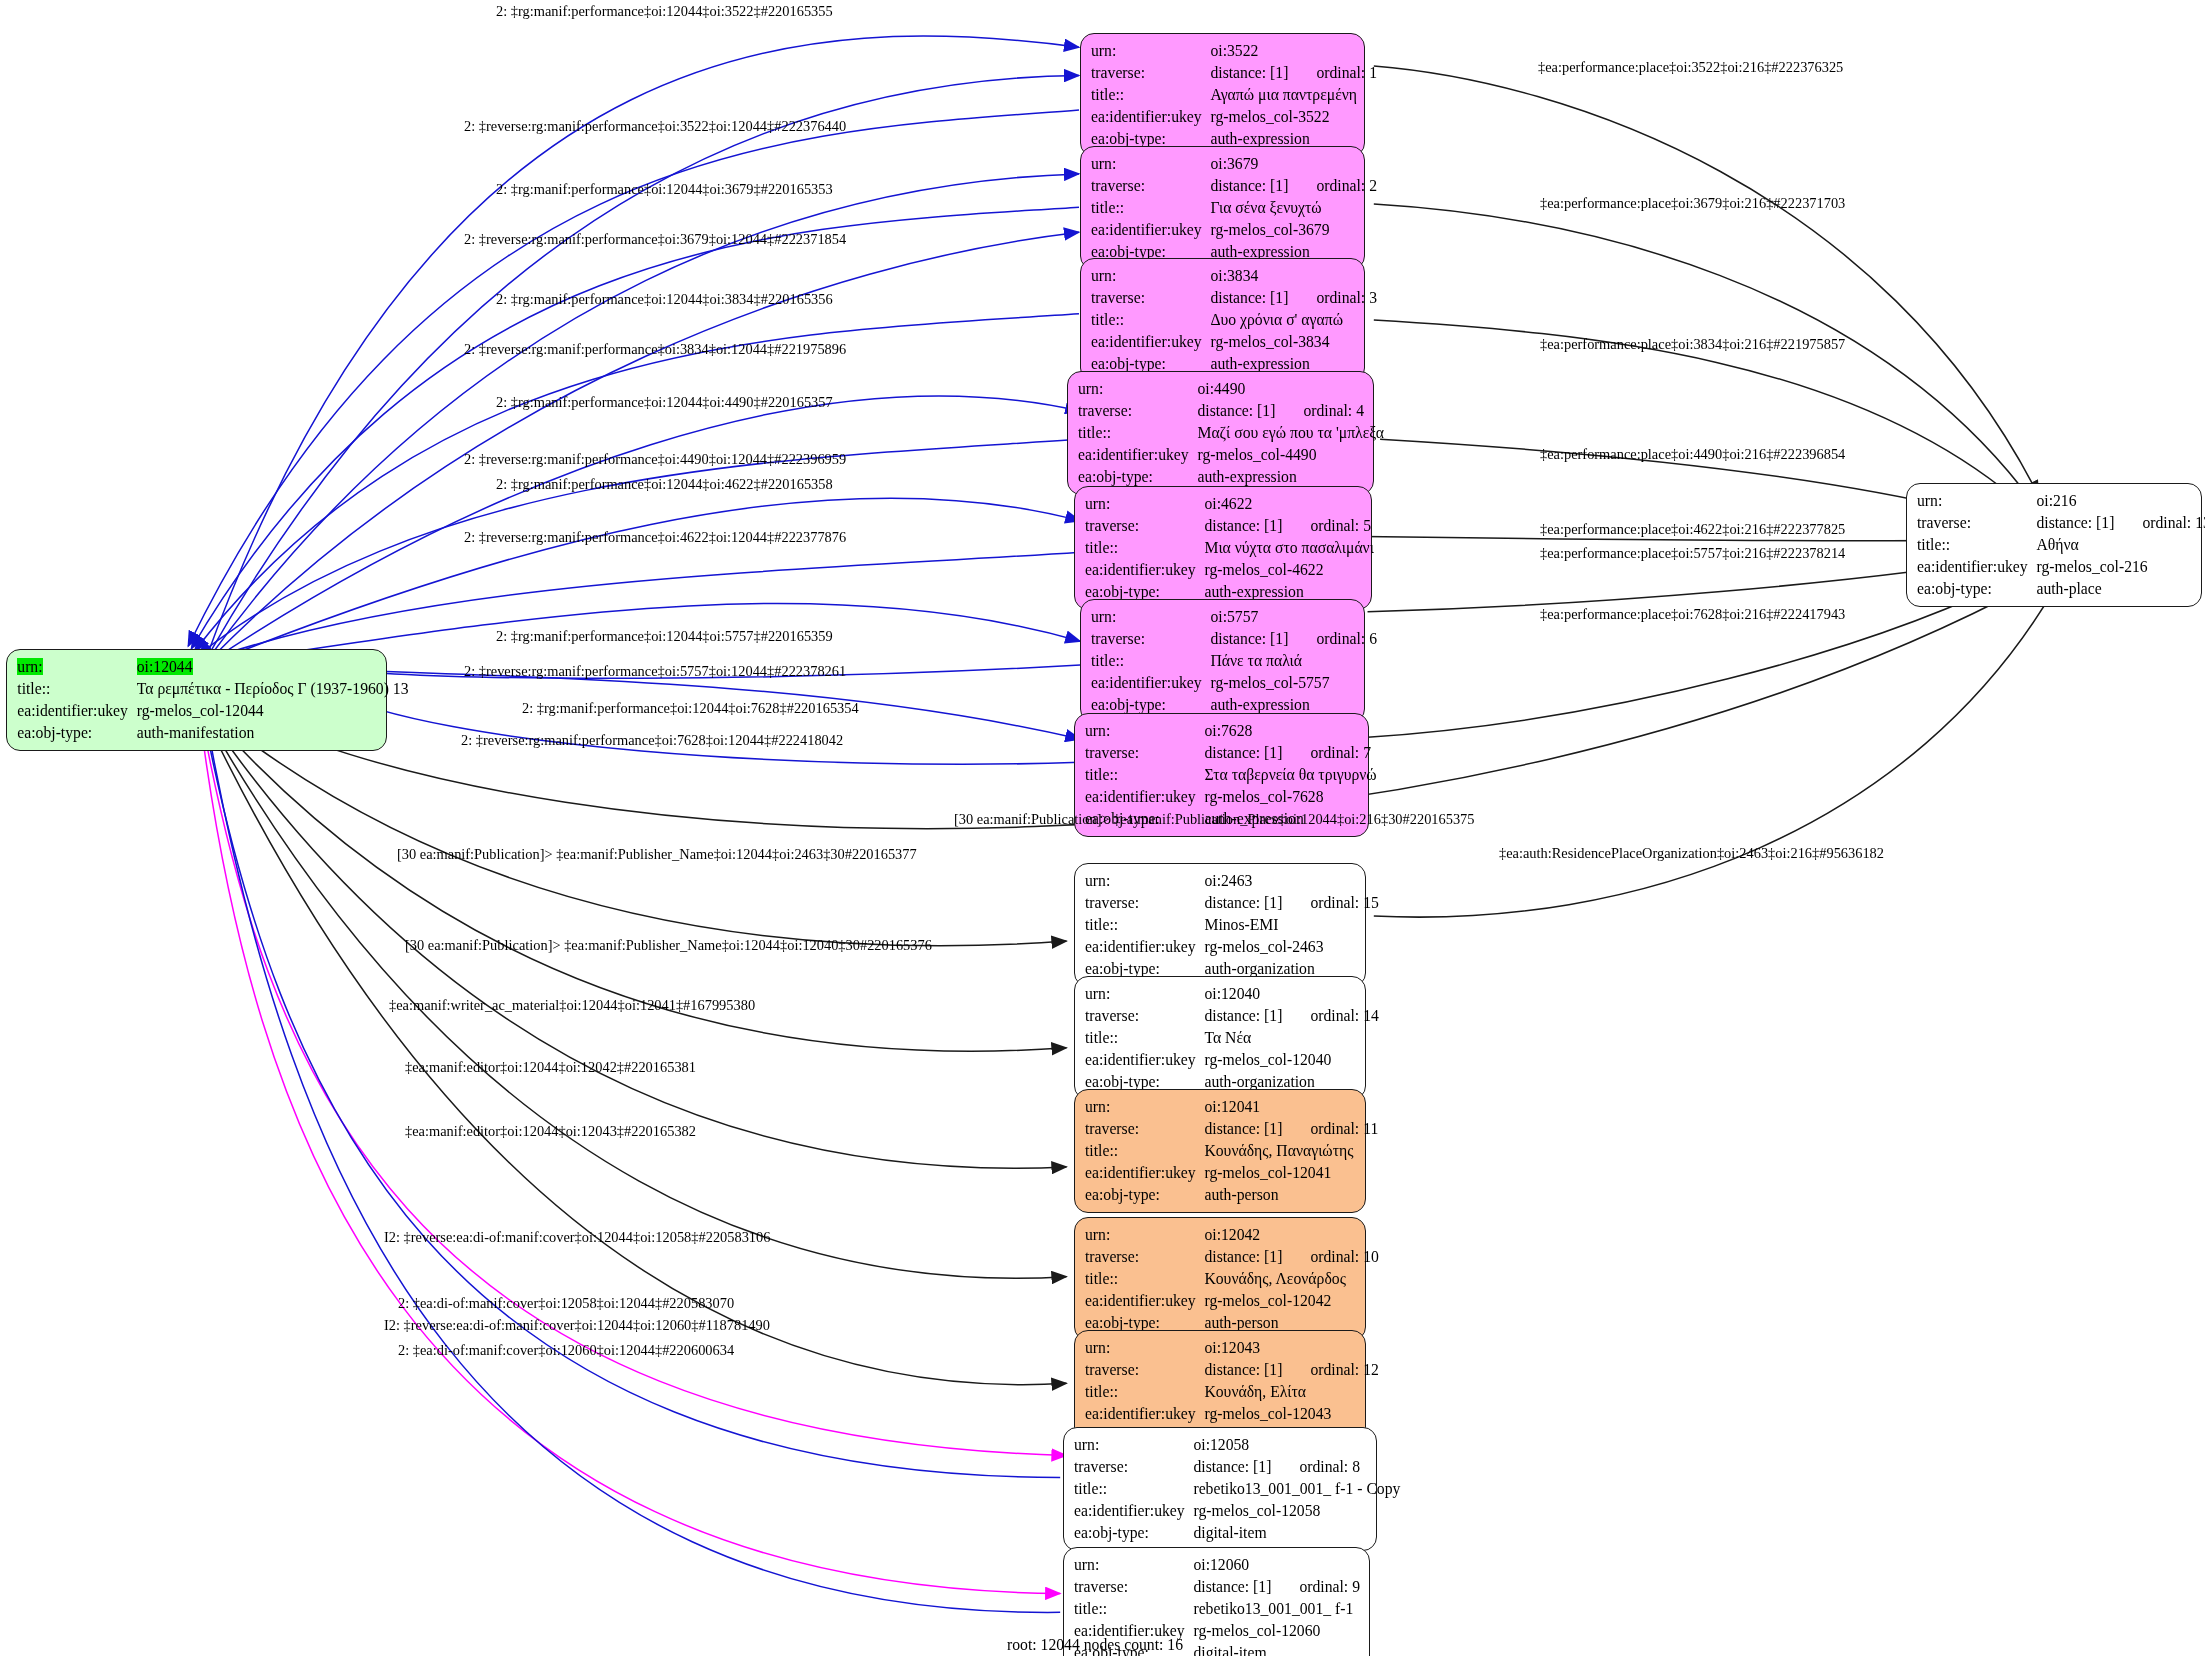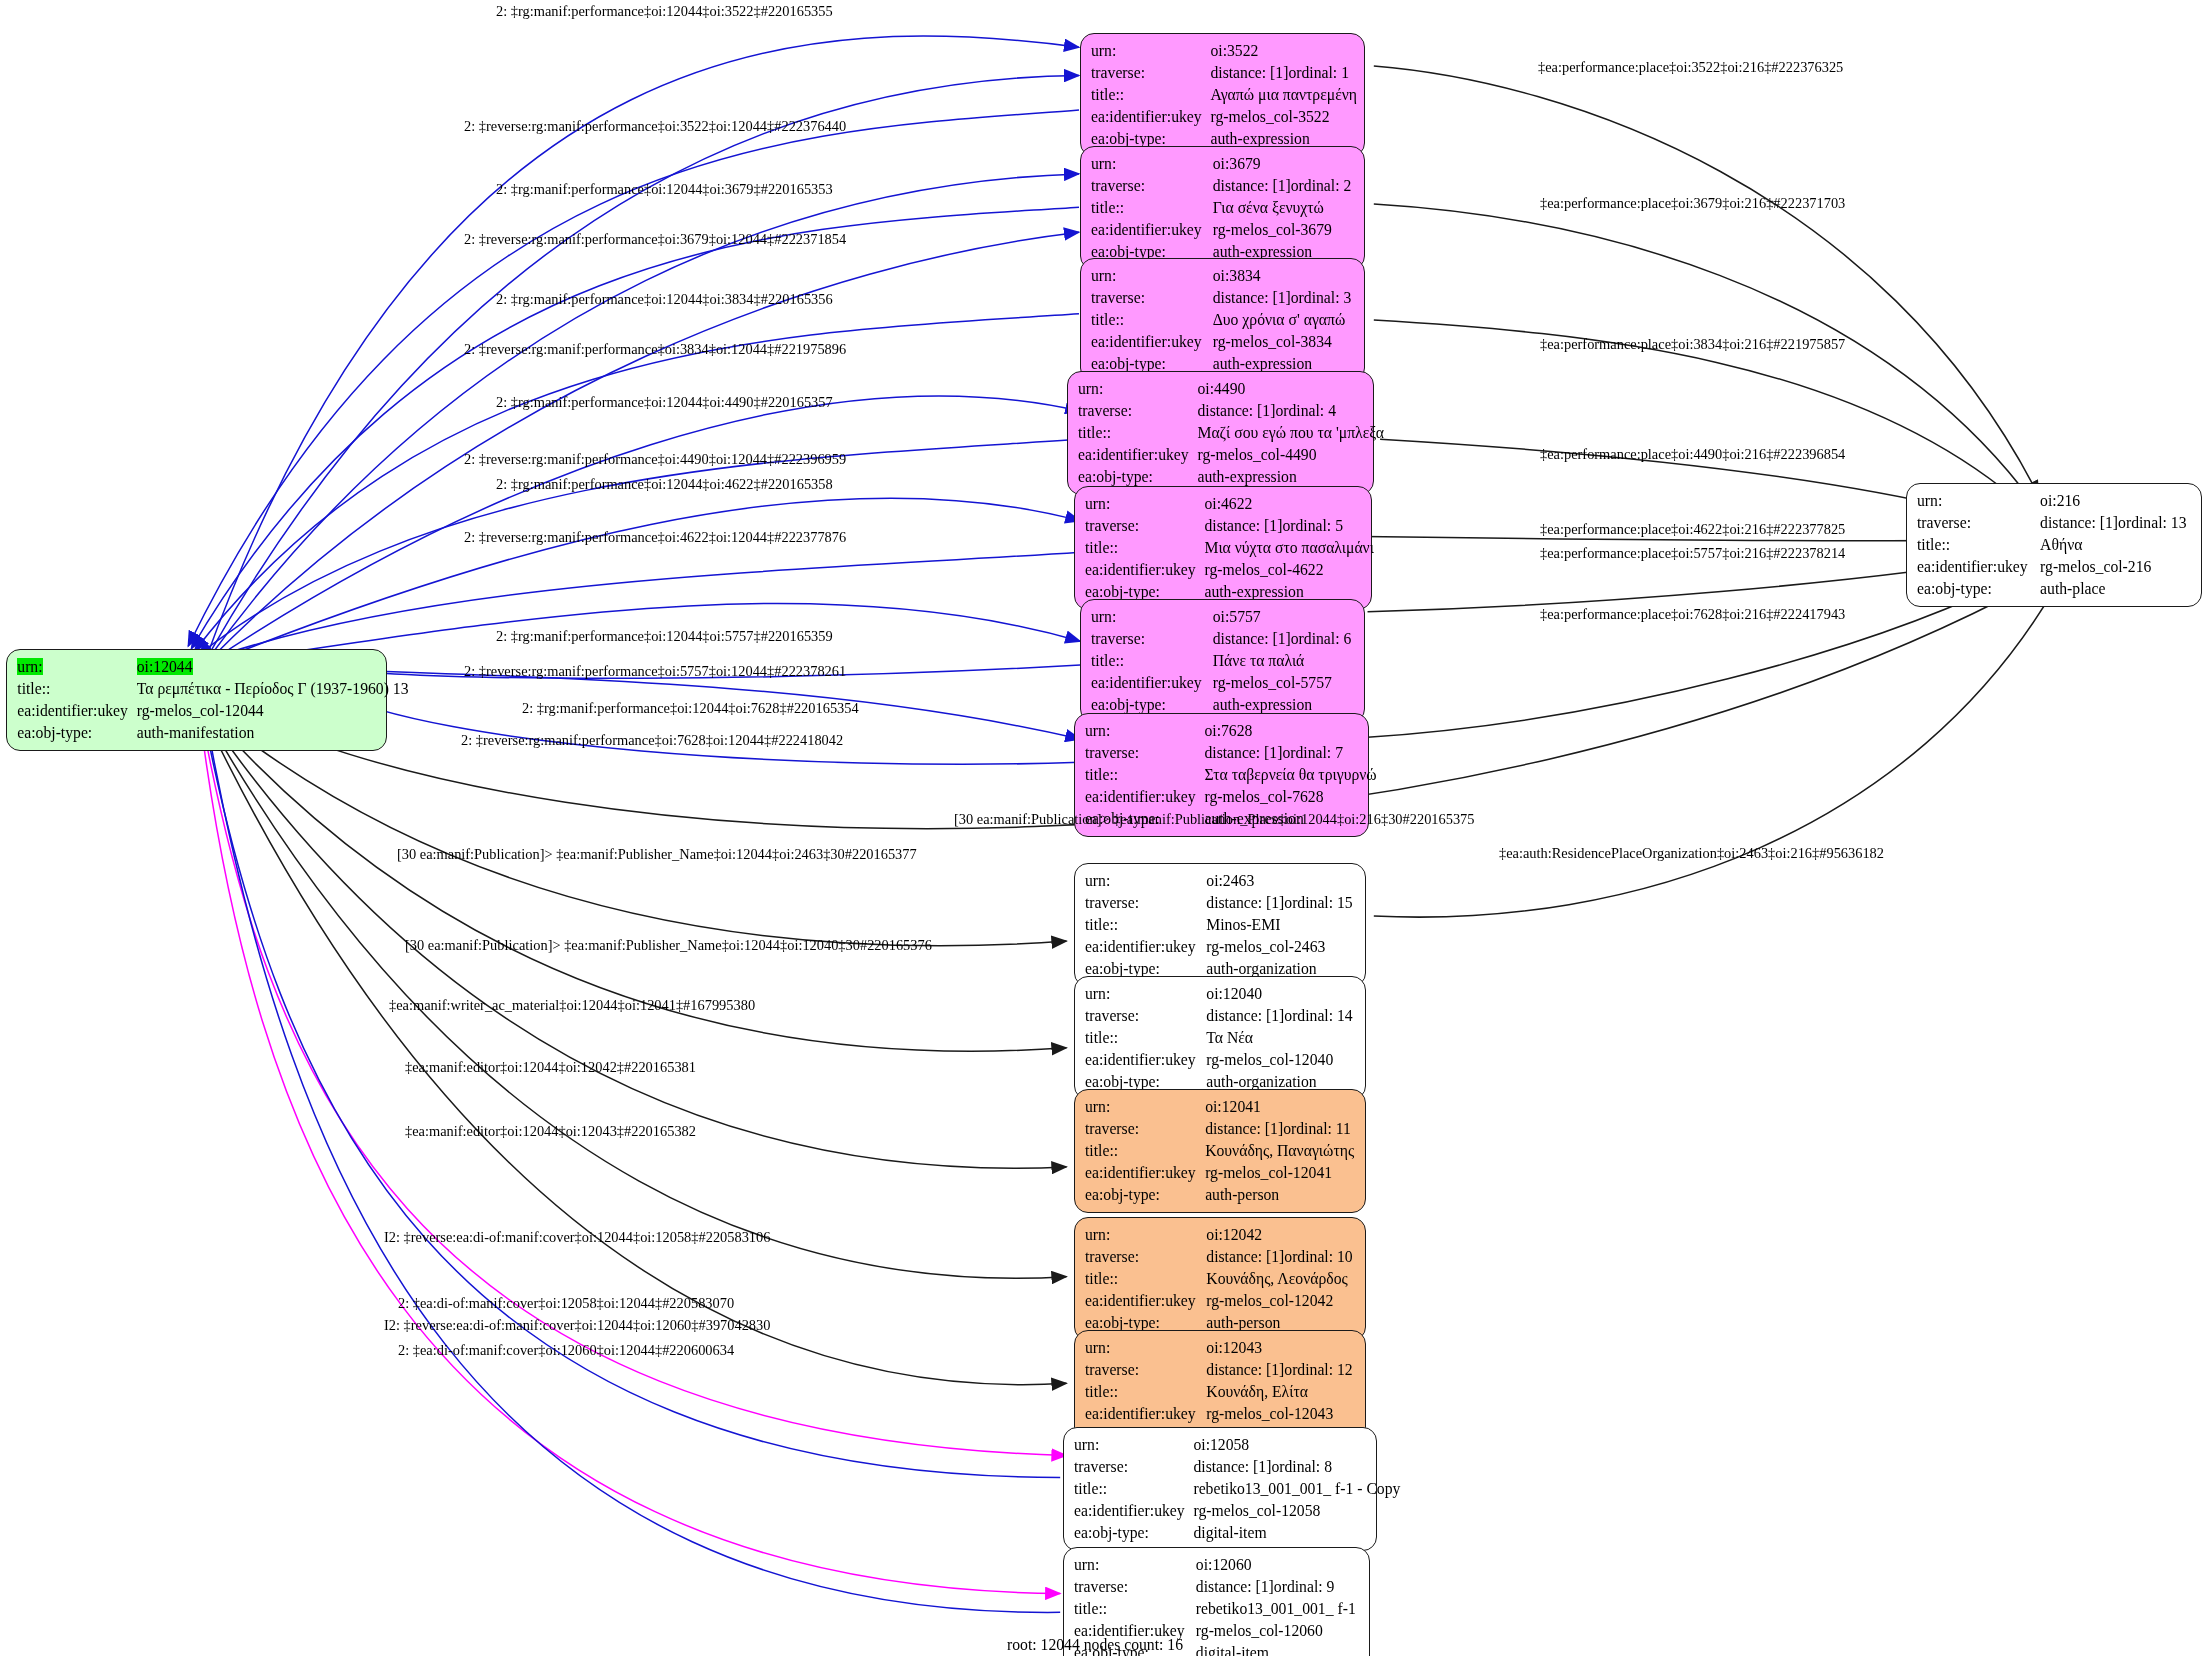--- a/index.html
+++ b/index.html
@@ -43,21 +43,21 @@
   .node td {
     padding: 3.1px 0 3.1px 0;
     vertical-align: baseline;
     white-space: nowrap;
     font-size: 15.7px;
   }
   .node td.k { padding-right: 8.8px; }
   .node td.v { }
   .node .hl-k, .node .hl-v { background: #00e800; }
 
-  .ord { display: inline-block; }
+  .ord { display: inline-block; padding-left: 28px; }
 
   
   .elabel {
     position: absolute;
     font-size: 14.4px;
     color: #000000;
     white-space: nowrap;
     line-height: 1;
   }
   .caption {
@@ -583,19 +583,19 @@
 
   <div class="elabel" style="left:954px; top:812px;">[30 ea:manif:Publication]&gt; ‡ea:manif:Publication_Place‡oi:12044‡oi:216‡30#220165375</div>
   <div class="elabel" style="left:397px;  top:847px;">[30 ea:manif:Publication]&gt; ‡ea:manif:Publisher_Name‡oi:12044‡oi:2463‡30#220165377</div>
   <div class="elabel" style="left:1499px; top:846px;">‡ea:auth:ResidencePlaceOrganization‡oi:2463‡oi:216‡#95636182</div>
   <div class="elabel" style="left:405px;  top:938px;">[30 ea:manif:Publication]&gt; ‡ea:manif:Publisher_Name‡oi:12044‡oi:12040‡30#220165376</div>
   <div class="elabel" style="left:389px;  top:998px;">‡ea:manif:writer_ac_material‡oi:12044‡oi:12041‡#167995380</div>
   <div class="elabel" style="left:405px;  top:1060px;">‡ea:manif:editor‡oi:12044‡oi:12042‡#220165381</div>
   <div class="elabel" style="left:405px;  top:1124px;">‡ea:manif:editor‡oi:12044‡oi:12043‡#220165382</div>
   <div class="elabel" style="left:384px;  top:1230px;">I2: ‡reverse:ea:di-of:manif:cover‡oi:12044‡oi:12058‡#220583106</div>
   <div class="elabel" style="left:398px;  top:1296px;">2: ‡ea:di-of:manif:cover‡oi:12058‡oi:12044‡#220583070</div>
-  <div class="elabel" style="left:384px;  top:1318px;">I2: ‡reverse:ea:di-of:manif:cover‡oi:12044‡oi:12060‡#397042830</div>
+  <div class="elabel" style="left:384px;  top:1318px;">I2: ‡reverse:ea:di-of:manif:cover‡oi:12044‡oi:12060‡#118781490</div>
   <div class="elabel" style="left:398px;  top:1343px;">2: ‡ea:di-of:manif:cover‡oi:12060‡oi:12044‡#220600634</div>
 
   <div class="caption" style="left:1007px; top:1636px;">root: 12044 nodes count: 16</div>
 
 </div>
 
 
 </body></html>

